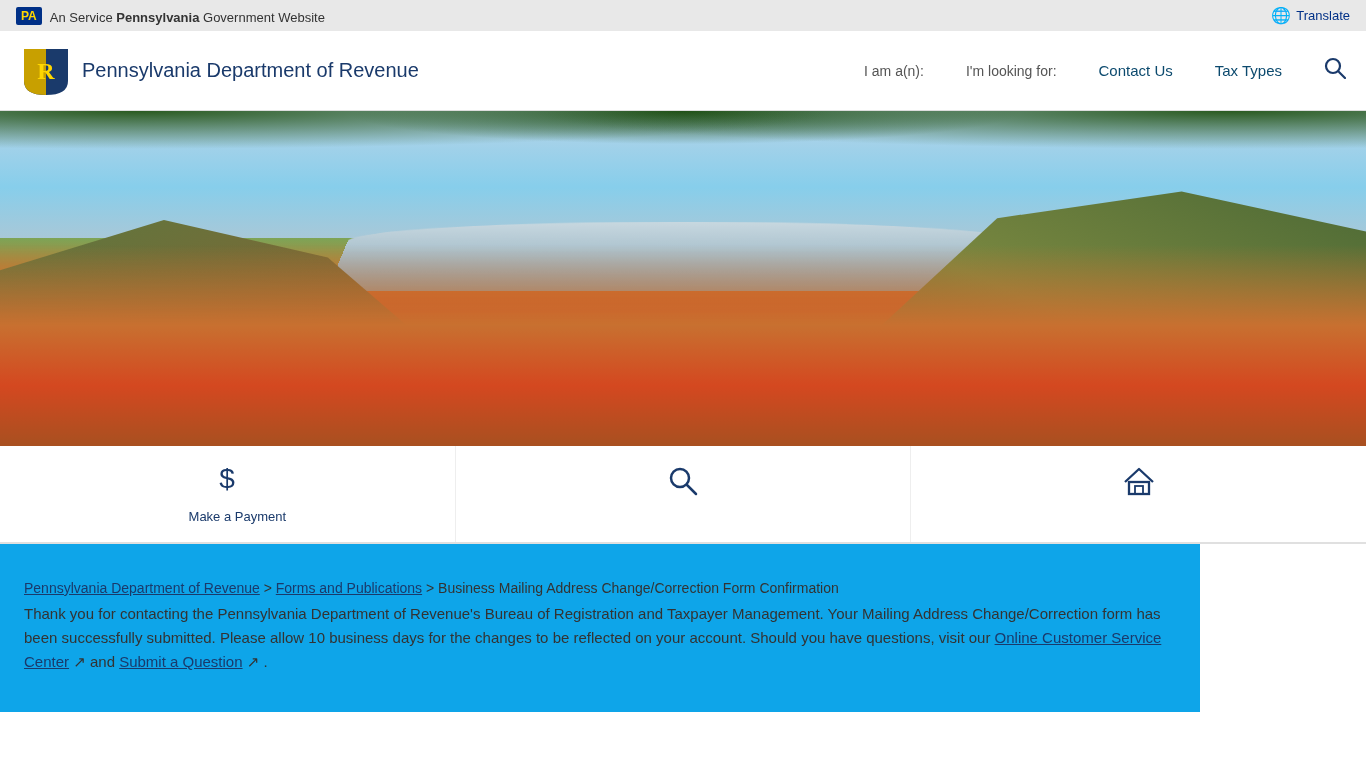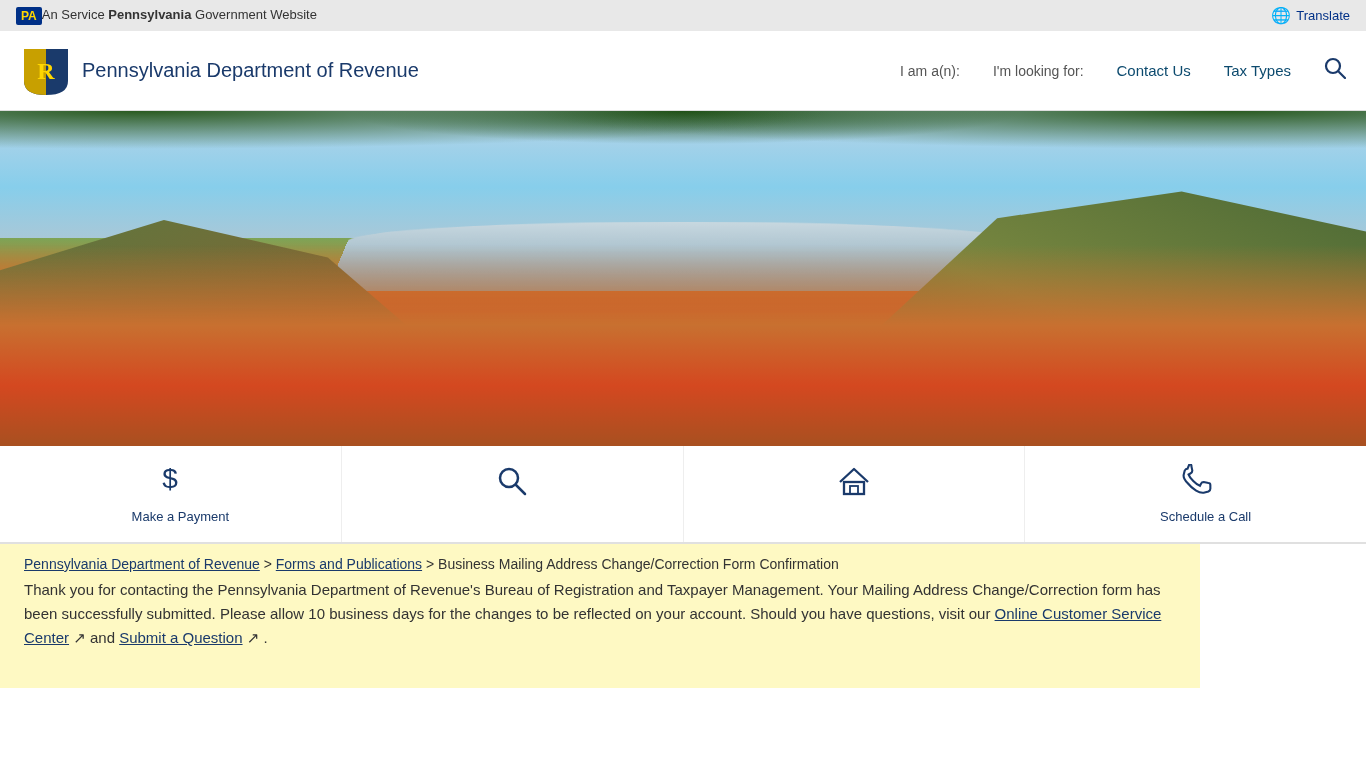--- a/index.html
+++ b/index.html
@@ -8,21 +8,21 @@
     
     #top-bar {
       background: #e8e8e8;
       padding: 6px 16px;
       display: flex;
       align-items: center;
       justify-content: space-between;
       font-size: 13px;
       color: #333;
     }
-    #top-bar .left { display: flex; align-items: flex-start; gap: 0; }
+    #top-bar .left { display: flex; align-items: flex-end; gap: 8px; }
     #top-bar .pa-icon {
       background: #003087;
       color: #FFD700;
       font-weight: bold;
       font-size: 12px;
       padding: 2px 5px;
       border-radius: 2px;
     }
     #top-bar .translate-btn {
       display: flex; align-items: center; gap: 5px; cursor: pointer; color: #003087; text-decoration: none;
@@ -39,21 +39,21 @@
       border-bottom: 1px solid #ddd;
       min-height: 80px;
     }
     #header .logo-area { display: flex; align-items: center; gap: 10px; cursor: pointer; }
     #header .logo-text {
       font-size: 20px;
       color: #1a3a6b;
       font-weight: normal;
     }
     #header .nav-area {
-      display: flex; align-items: center; gap: 33px;
+      display: flex; align-items: center; gap: 42px;
     }
     #header .nav-label { color: #555; font-size: 14px; }
     #header .nav-link { color: #0c4a6e; font-size: 15px; text-decoration: none; cursor: pointer; }
     #header .search-btn {
       background: none; border: none; cursor: pointer; font-size: 22px; color: #1a3a6b;
     }
 
     
     #hero {
       width: 1366px;
@@ -133,23 +133,23 @@
     .quick-link-icon {
       font-size: 30px;
       color: #1a3a6b;
       line-height: 1;
     }
     .quick-link-label { font-size: 13px; color: #1a3a6b; line-height: 1.3; margin-left: 20px; }
     .ext-icon { font-size: 11px; vertical-align: super; }
 
     
     #main-content {
-      padding: 12px 24px 30px;
+      padding: 36px 24px 30px;
       max-width: 1200px;
-      background: #fef9c3;
+      background: #0ea5e9;
     }
     .breadcrumb { font-size: 14px; color: #333; margin-bottom: 6px; }
     .breadcrumb a { color: #1a3a6b; text-decoration: underline; cursor: pointer; }
     .main-text { font-size: 15px; line-height: 1.6; color: #333; margin-bottom: 8px; }
     .main-text a { color: #1a3a6b; text-decoration: underline; cursor: pointer; }
 
     
     .shield-container {
       width: 52px; height: 52px; position: relative;
     }
@@ -238,28 +238,20 @@
         <polyline points="3,18 17,5 31,18" stroke="#1a3a6b" stroke-width="2.3" fill="none" stroke-linejoin="round"></polyline>
         <rect x="7" y="18" width="20" height="12" stroke="#1a3a6b" stroke-width="2.3" fill="none"></rect>
         <rect x="13" y="22" width="8" height="8" stroke="#1a3a6b" stroke-width="1.8" fill="none"></rect>
       </svg>
     </span>
   </a>
 
 
 
 
-  <a class="quick-link-item">
-    <span class="quick-link-icon">
-      <svg width="34" height="34" viewBox="0 0 34 34" fill="none" xmlns="http://www.w3.org/2000/svg">
-        <path d="M8,4 Q6,4 5,6 L4,10 Q3,14 8,19 Q12,24 17,27 Q22,30 26,29 L30,28 Q32,27 32,25 L32,21 Q32,19 30,19 L25,18 Q23,18 22,20 L21,22 Q18,21 14,17 Q10,13 9,10 L11,9 Q13,8 13,6 L12,1 Q12,-1 10,-1 Z" stroke="#1a3a6b" stroke-width="2.2" fill="none" transform="scale(0.95) translate(1,1)"></path>
-      </svg>
-    </span>
-    <span class="quick-link-label">Schedule a Call</span>
-  </a>
 
 
 </div>
 
 <div id="main-content">
   <div class="breadcrumb">
     <a>Pennsylvania Department of Revenue</a>
     <span> &gt; </span>
     <a>Forms and Publications</a>
     <span> &gt; </span>

